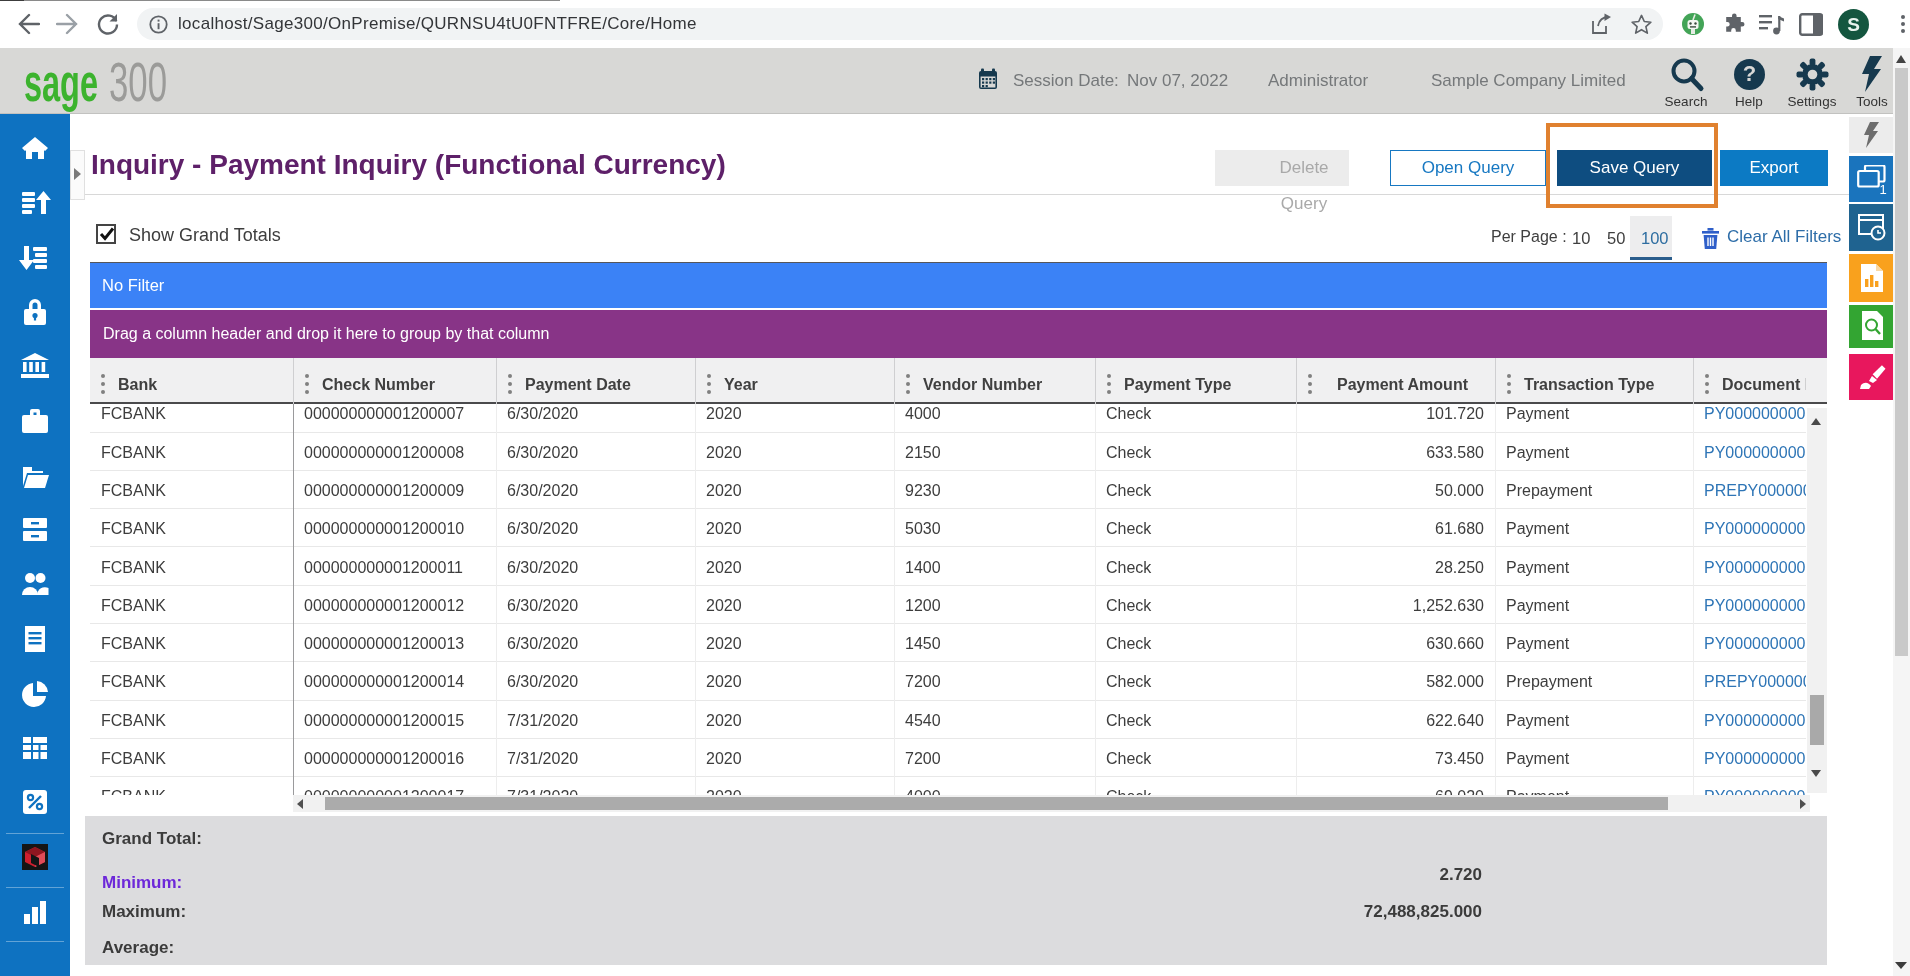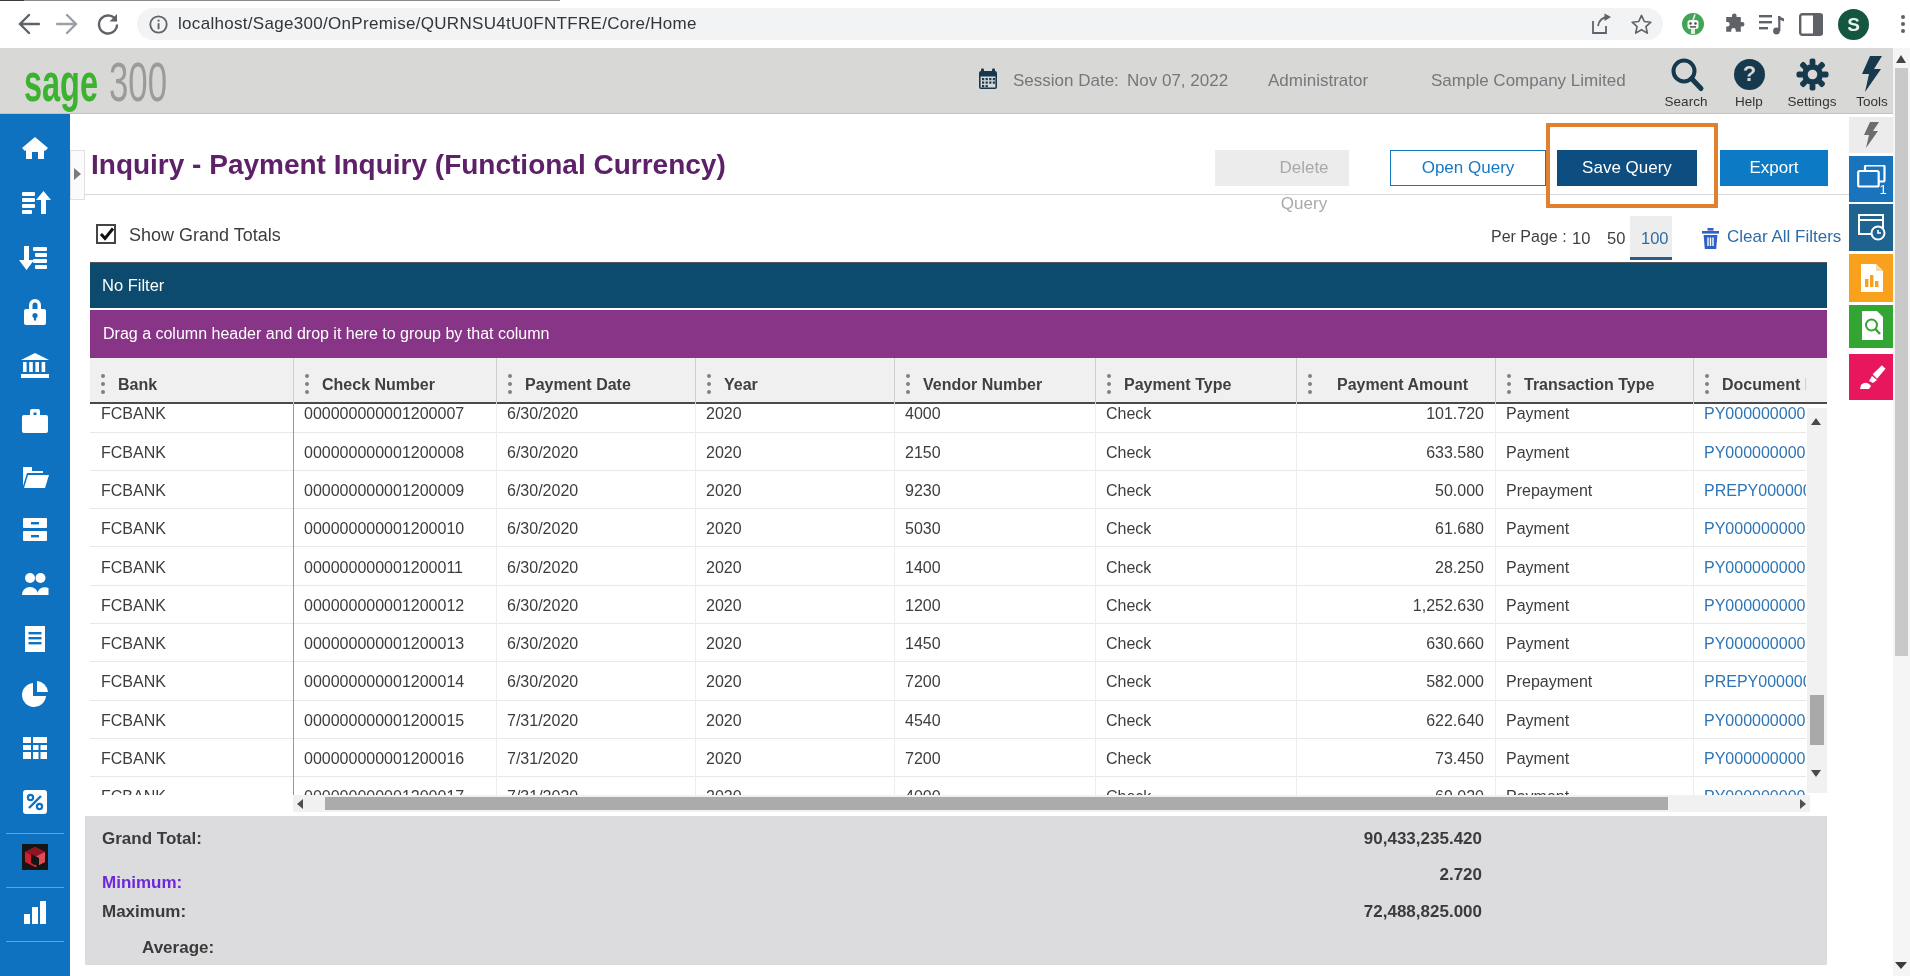--- a/index.html
+++ b/index.html
@@ -247,21 +247,21 @@
 <div class="abs" style="left:6px;top:887px;width:58px;height:1px;background:rgba(255,255,255,0.35);"></div>
 <div class="abs" style="left:6px;top:941px;width:58px;height:1px;background:rgba(255,255,255,0.35);"></div>
 
 <div class="abs" style="left:70px;top:150px;width:15px;height:50px;background:#fbfbfb;border:1px solid #e0e0e0;"></div>
 <div class="abs" style="left:74px;top:168px;width:0;height:0;border-left:7px solid #7b7b7b;border-top:6px solid transparent;border-bottom:6px solid transparent;"></div>
 
 <div class="abs" style="left:91px;top:149px;font-size:28px;font-weight:bold;color:#5e2069;">Inquiry - Payment Inquiry (Functional Currency)</div>
 <div class="abs" style="left:85px;top:194px;width:1764px;height:1px;background:#d8d8d8;"></div>
 <div class="abs" style="left:1215px;top:150px;width:134px;height:36px;background:#ececec;color:#a9a9a9;font-size:17px;text-align:center;line-height:36px;padding-left:44px;">Delete Query</div>
 <div class="abs" style="left:1390px;top:150px;width:156px;height:36px;background:#fff;border:1px solid #1778c2;color:#1778c2;font-size:17px;text-align:center;line-height:34px;">Open Query</div>
-<div class="abs" style="left:1557px;top:150px;width:140px;height:36px;background:#0e4d80;color:#fff;font-size:17px;text-align:center;line-height:36px;">Save Query</div>
+<div class="abs" style="left:1557px;top:150px;width:155px;height:36px;background:#0e4d80;color:#fff;font-size:17px;text-align:center;line-height:36px;">Save Query</div>
 <div class="abs" style="left:1720px;top:150px;width:108px;height:36px;background:#0c7ac4;color:#fff;font-size:17px;text-align:center;line-height:36px;">Export</div>
 <div class="abs" style="left:1546px;top:123px;width:172px;height:85px;border:4px solid #e0812f;"></div>
 
 <div class="abs" style="left:96px;top:224px;width:20px;height:20px;background:#fff;border:2px solid #444;"></div>
 <svg class="abs" style="left:98px;top:225px;" width="18" height="18" viewBox="0 0 18 18">
     <path d="M3 9 L7 13.5 L15 3.5" stroke="#111" stroke-width="3" fill="none"></path>
   </svg>
 <div class="abs" style="left:129px;top:225px;font-size:18px;color:#3d3d3d;">Show Grand Totals</div>
 
 <div class="abs" style="left:1491px;top:228px;font-size:16px;color:#3f3f3f;">Per Page :</div>
@@ -274,21 +274,21 @@
       <rect x="1" y="4" width="17" height="2.6"></rect>
       <rect x="6.5" y="1" width="6" height="2.6"></rect>
       <path d="M2.6 8 L16.4 8 L15.2 22 L3.8 22 Z"></path>
     </g>
  <g stroke="#fff" stroke-width="1.4">
       <path d="M7 10.5 L7 19 M9.5 10.5 L9.5 19 M12 10.5 L12 19"></path>
     </g>
 </svg>
 <div class="abs" style="left:1727px;top:227px;font-size:17px;color:#2d6da8;">Clear All Filters</div>
 
-<div class="abs" style="left:90px;top:262px;width:1737px;height:46px;background:#0c4a6e;border-top:1px solid #55565a;color:#fff;font-size:16.5px;line-height:44px;"><span style="margin-left:12px;">No Filter</span></div>
+<div class="abs" style="left:90px;top:262px;width:1737px;height:46px;background:#3b82f6;border-top:1px solid #55565a;color:#fff;font-size:16.5px;line-height:44px;"><span style="margin-left:12px;">No Filter</span></div>
 <div class="abs" style="left:90px;top:310px;width:1737px;height:48px;background:#883487;color:#fff;font-size:16px;line-height:48px;"><span style="margin-left:13px;">Drag a column header and drop it here to group by that column</span></div>
 <div class="abs" style="left:90px;top:358px;width:1737px;height:46px;background:#f0f0f1;border-bottom:2px solid #4a4a4c;overflow:hidden;"></div>
 <div class="abs" style="left:90px;top:358px;width:203px;height:46px;overflow:hidden;">
     <div class="abs" style="left:11px;top:16px;width:4px;height:4px;border-radius:50%;background:#808080;box-shadow:0 8px 0 #808080,0 16px 0 #808080;"></div>
     <div class="abs" style="left:28px;top:18px;font-size:16px;font-weight:bold;color:#404040;white-space:nowrap;">Bank</div>
   </div>
 <div class="abs" style="left:293px;top:358px;width:203px;height:46px;overflow:hidden;border-left:1px solid #cfcfd1;">
     <div class="abs" style="left:11px;top:16px;width:4px;height:4px;border-radius:50%;background:#808080;box-shadow:0 8px 0 #808080,0 16px 0 #808080;"></div>
     <div class="abs" style="left:28px;top:18px;font-size:16px;font-weight:bold;color:#404040;white-space:nowrap;">Check Number</div>
   </div>
@@ -456,26 +456,25 @@
 <div class="abs" style="left:325px;top:797px;width:1343px;height:13px;background:#ababab;"></div>
 <div class="abs" style="left:297px;top:799px;width:0;height:0;border-right:6px solid #505050;border-top:5px solid transparent;border-bottom:5px solid transparent;"></div>
 <div class="abs" style="left:1800px;top:799px;width:0;height:0;border-left:6px solid #505050;border-top:5px solid transparent;border-bottom:5px solid transparent;"></div>
 
 <div class="abs" style="left:1807px;top:408px;width:20px;height:385px;background:#f1f1f1;"></div>
 <div class="abs" style="left:1810px;top:695px;width:14px;height:50px;background:#a9a9a9;"></div>
 <div class="abs" style="left:1811px;top:418px;width:0;height:0;border-bottom:7px solid #4a4a4a;border-left:5.5px solid transparent;border-right:5.5px solid transparent;"></div>
 <div class="abs" style="left:1811px;top:770px;width:0;height:0;border-top:7px solid #4a4a4a;border-left:5.5px solid transparent;border-right:5.5px solid transparent;"></div>
 <div class="abs" style="left:85px;top:816px;width:1742px;height:149px;background:#dcdcde;">
 <div class="abs" style="left:17px;top:13px;font-size:17px;font-weight:bold;color:#3b3b3b;">Grand Total:</div>
-    <div class="abs" style="left:997px;top:13px;width:400px;text-align:right;font-size:17px;font-weight:bold;color:#3b3b3b;">90,433,235.420</div>
 <div class="abs" style="left:17px;top:49.3px;font-size:17px;font-weight:bold;color:#6d28d9;margin-top:8px;">Minimum:</div>
     <div class="abs" style="left:997px;top:49.3px;width:400px;text-align:right;font-size:17px;font-weight:bold;color:#3b3b3b;">2.720</div>
 <div class="abs" style="left:17px;top:85.6px;font-size:17px;font-weight:bold;color:#3b3b3b;">Maximum:</div>
     <div class="abs" style="left:997px;top:85.6px;width:400px;text-align:right;font-size:17px;font-weight:bold;color:#3b3b3b;">72,488,825.000</div>
-<div class="abs" style="left:17px;top:121.89999999999999px;font-size:17px;font-weight:bold;color:#3b3b3b;margin-left:40px;">Average:</div>
+<div class="abs" style="left:17px;top:121.89999999999999px;font-size:17px;font-weight:bold;color:#3b3b3b;">Average:</div>
 </div>
 
 <div class="abs" style="left:1849px;top:117px;width:46px;height:36px;background:#ececec;"></div>
 <svg class="abs" style="left:1864px;top:122px;" width="16" height="26" viewBox="0 0 16 26">
     <path d="M6 0 L15 0 L9 9 L14 9 L2 26 L5 13 L0 13 Z" fill="#6d6d6d"></path>
   </svg>
 <div class="abs" style="left:1849px;top:156px;width:46px;height:46px;background:#1a74bd;"></div>
 <svg class="abs" style="left:1857px;top:165px;" width="30" height="29" viewBox="0 0 30 29">
  <path d="M8 6 L8 2 a1.5 1.5 0 0 1 1.5 -1.5 L26 0.5 a1.5 1.5 0 0 1 1.5 1.5 L27.5 15 a1.5 1.5 0 0 1 -1.5 1.5 L22 16.5" stroke="#fff" stroke-width="2.2" fill="none"></path>
  <rect x="1.2" y="6" width="20.5" height="15.5" rx="1.5" stroke="#fff" stroke-width="2.2" fill="none"></rect>

